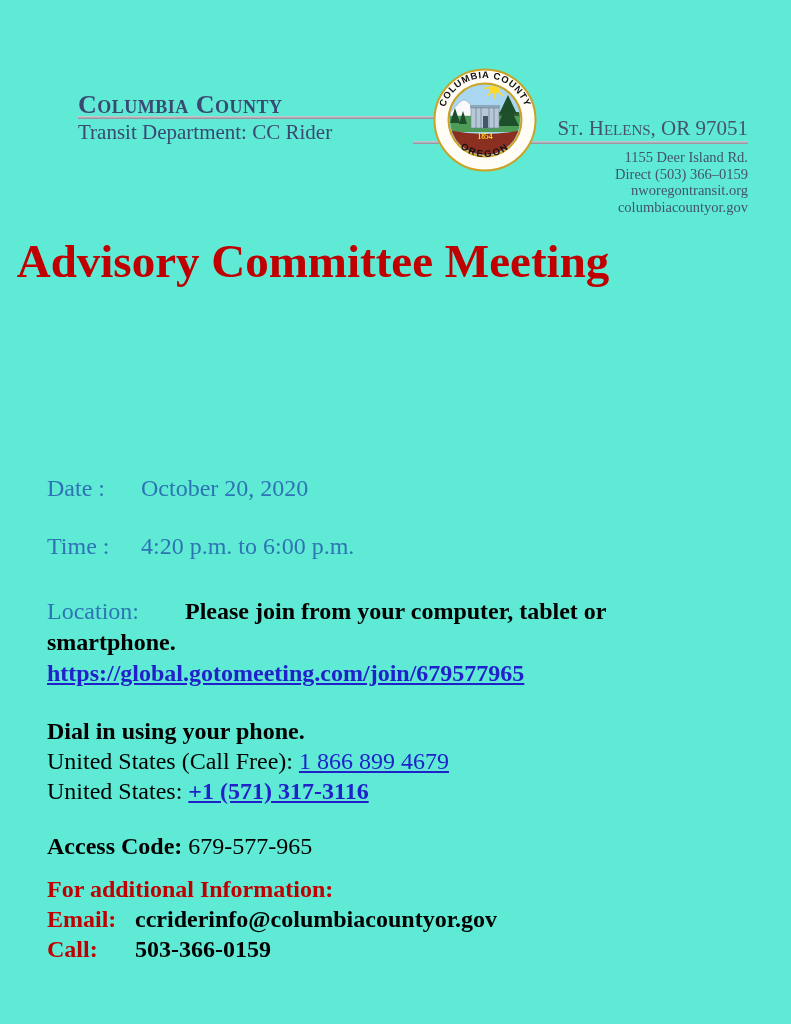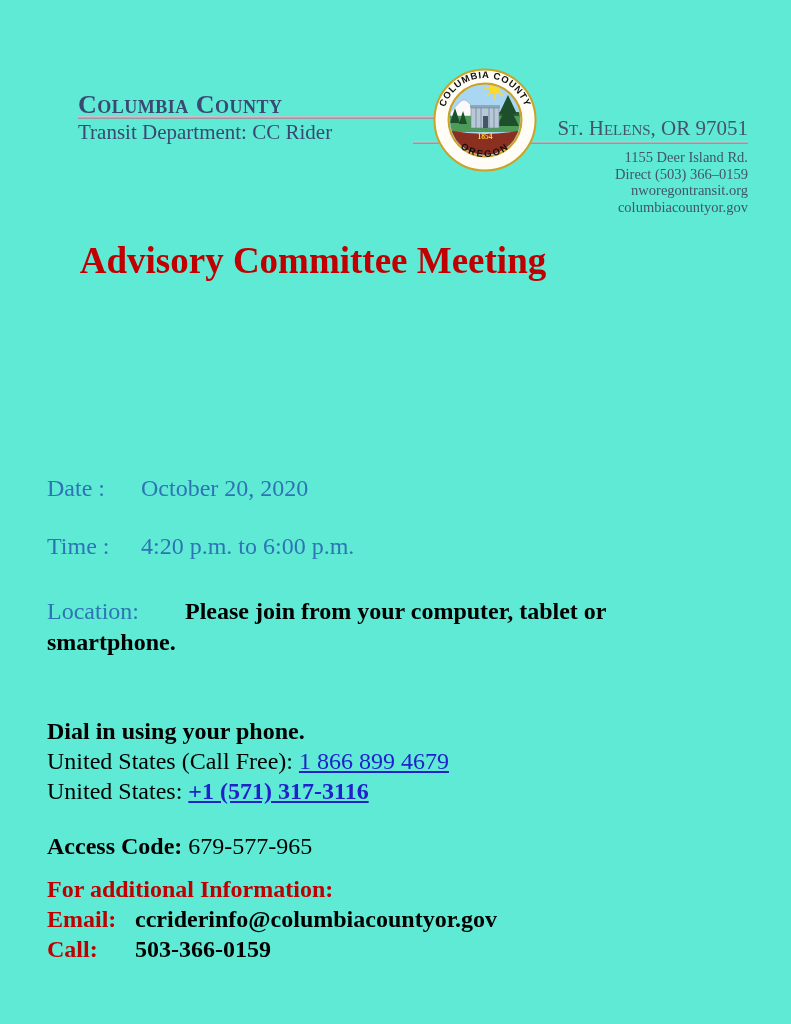--- a/index.html
+++ b/index.html
@@ -32,21 +32,21 @@
     font-variant:small-caps;font-size:21px;color:#44546a;white-space:nowrap;
   }
   .address-block{
     position:absolute;right:43px;top:149px;
     font-size:14.5px;line-height:16.5px;color:#44546a;text-align:right;
   }
   .seal{position:absolute;left:433px;top:68px;width:104px;height:104px;}
   
   .doc-title{
     position:absolute;left:0;top:230px;width:626px;
-    text-align:center;font-weight:bold;font-size:37px;line-height:62px;
+    text-align:center;font-weight:bold;font-size:47px;line-height:62px;
     color:#c00000;
   }
   .doc-subtitle{
     position:absolute;left:75px;top:382px;width:641px;
     text-align:center;font-size:22px;line-height:29px;color:#c00000;
   }
   
   .row{position:absolute;left:47px;font-size:24px;white-space:nowrap;}
   .blue{color:#2e74b5;}
   .lbl-88{display:inline-block;width:88px;}
@@ -143,20 +143,21 @@
     <span>October 20, 2020</span>
   </div>
 
   <div class="row blue" style="top:533px;">
     <span class="lbl-88">Time :</span>
     <span>4:20 p.m. to 6:00 p.m.</span>
   </div>
 
   <div class="loc-block">
     <span class="blue lbl-loc">Location:</span><span class="bold">Please join from your computer, tablet or smartphone.</span>
+    <a class="doc-link link-line">https://global.gotomeeting.com/join/679577965</a>
   </div>
 
   <div class="row bold" style="top:718px;">Dial in using your phone.</div>
 
   <div class="row" style="top:748px;">
     <span>United States (Call Free): </span><a class="doc-link">1 866 899 4679</a>
   </div>
 
   <div class="row" style="top:778px;">
     <span>United States: </span><a class="doc-link bold">+1 (571) 317-3116</a>

